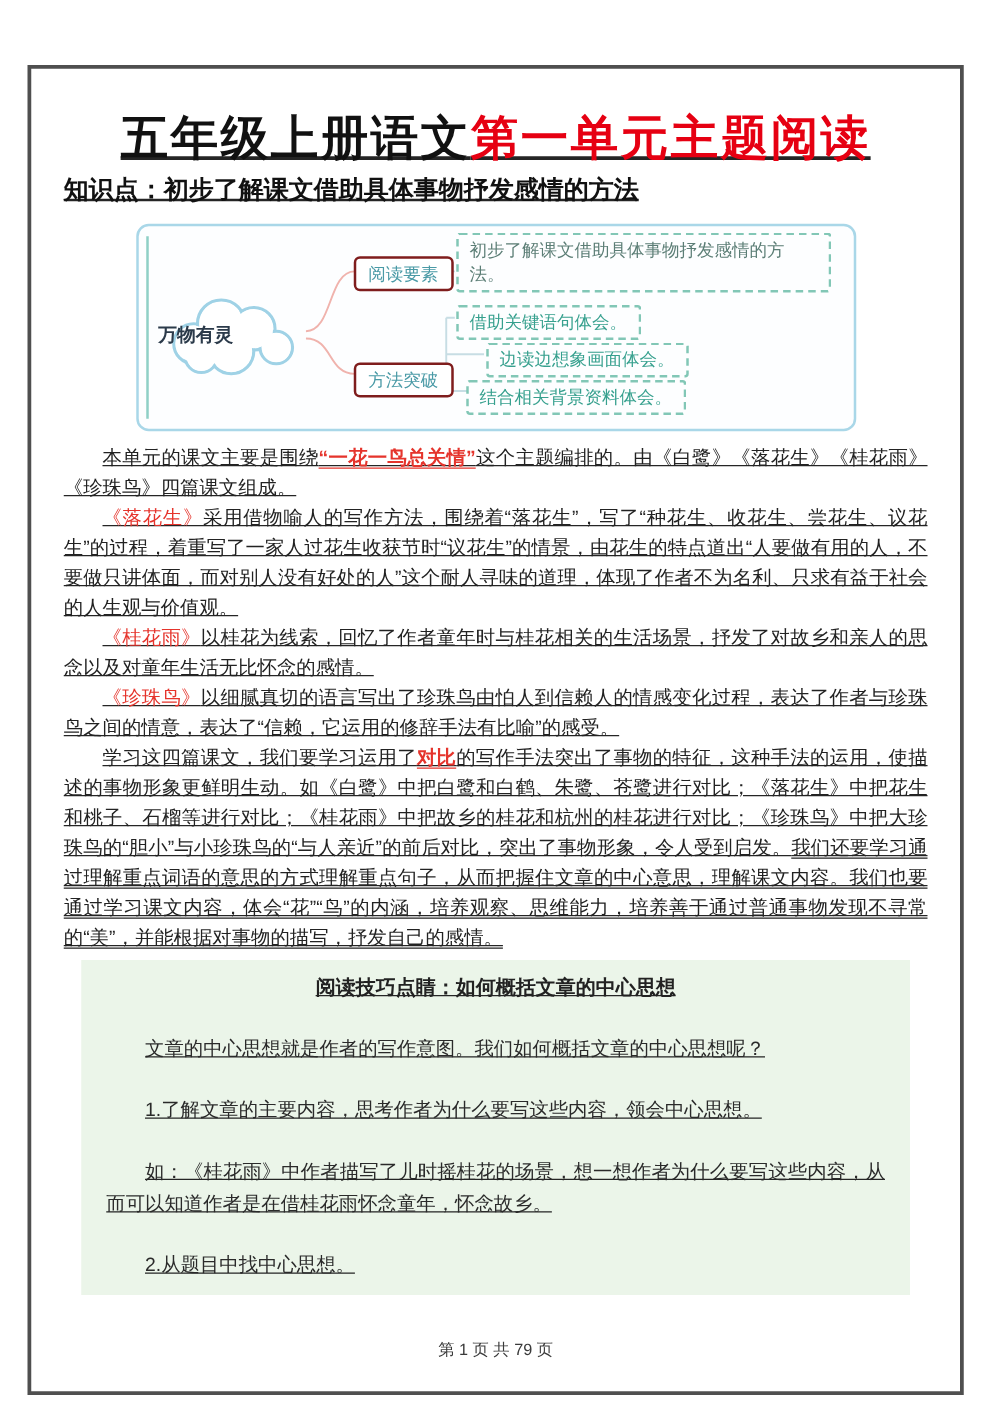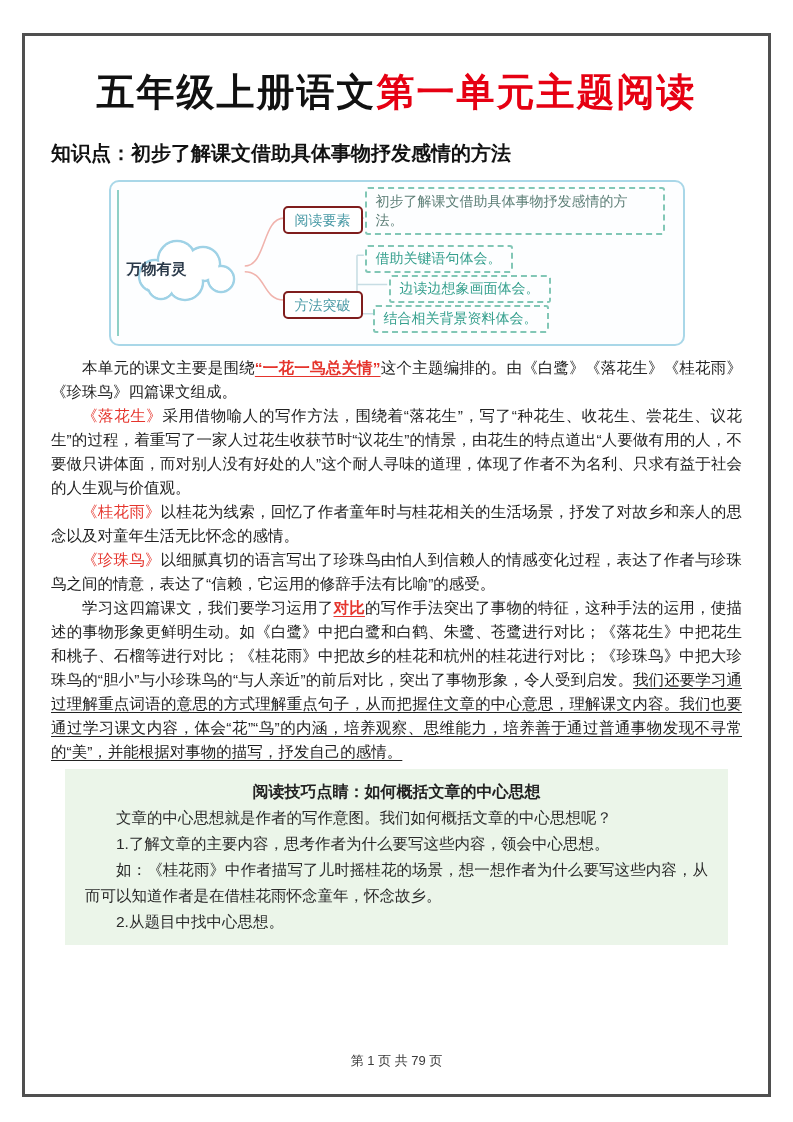--- a/index.html
+++ b/index.html
@@ -1,26 +1,26 @@
 <!DOCTYPE html>
 <html><head>
 <meta charset="utf-8">
 <style>
   * { margin:0; padding:0; box-sizing:border-box; }
   html,body { width:793px; height:1122px; background:#ffffff; }
   body { font-family:"Liberation Sans","DejaVu Sans",sans-serif; color:#252525; }
 
-  .page { width:793px; height:1071px; background:#fff; padding:33px 22px 25px; }
+  .page { width:793px; height:1071px; background:#fff; padding:52px 22px 25px;text-decoration:underline; }
   .frame { position:relative; width:749px; height:1064px; border:3px solid #4f4f4f; padding:20px 26px 0; overflow:hidden; background:#fff; }
 
   
   .title { text-align:center; font-size:38px; font-weight:900; letter-spacing:2px; line-height:48px; margin-top:12px; color:#111; white-space:nowrap; }
   .title .t-red { color:#e60012; }
 
-  .subtitle { font-size:20px; font-weight:bold; color:#111; margin-top:24px; line-height:26px; }
+  .subtitle { font-size:20px; font-weight:bold; color:#111; margin-top:4px; line-height:26px; }
 
   
   .diagram { position:relative; width:576px; height:166px; margin:14px auto 0; border:2px solid #a9d7e8; border-radius:10px; background:#fdfeff; }
   .diagram .left-accent { position:absolute; left:6px; top:8px; bottom:8px; width:2px; background:#8fd0c6; }
   .connectors { position:absolute; left:0; top:0; width:100%; height:100%; }
   .cloud { position:absolute; left:16px; top:52px; width:116px; height:72px; }
   .cloud svg { position:absolute; left:0; top:0; }
   .cloud-label { position:absolute; left:0; right:0; top:26px; text-align:left; font-size:15px; font-weight:bold; color:#2b3a4a; }
   .dnode { position:absolute; border:2px solid #7f1d1d; border-radius:5px; background:#fff; color:#4a9aa6; font-size:14px; line-height:14px; padding:5px 10px; white-space:nowrap; }
   .n1 { left:172px; top:24px; }
@@ -35,21 +35,21 @@
   .body-text { margin-top:10px; font-size:15.5px; line-height:24px; text-align:justify; color:#222; }
   .body-text p { text-indent:2em; }
   .red { color:#e5342c; }
   .bold { font-weight:bold; }
   .u { text-decoration:underline; text-underline-offset:3px; }
   .u-black { text-decoration:underline; text-underline-offset:3px; }
 
   
   .tips { margin:5px 14px 0; background:#ebf5e9; padding:10px 20px 10px; font-size:15.5px; line-height:26px; color:#2a2a2a; }
   .tips-title { text-align:center; font-weight:bold; font-size:16px; color:#222; line-height:26px; }
-  .tips p { text-indent:2em; text-align:justify; }
+  .tips p { text-indent:2em; text-align:justify;margin-top:23px; }
 
   
   .page-num { position:absolute; left:0; right:0; bottom:24px; text-align:center; font-size:13px; color:#3a3a3a; }
   .watermark { position:absolute; left:0; right:0; bottom:4px; text-align:center; font-size:16px; font-weight:600; letter-spacing:1px; color:#a8d6a8; white-space:nowrap; }
 </style>
 </head>
 <body>
 
 <div class="page">
   <div class="frame">

